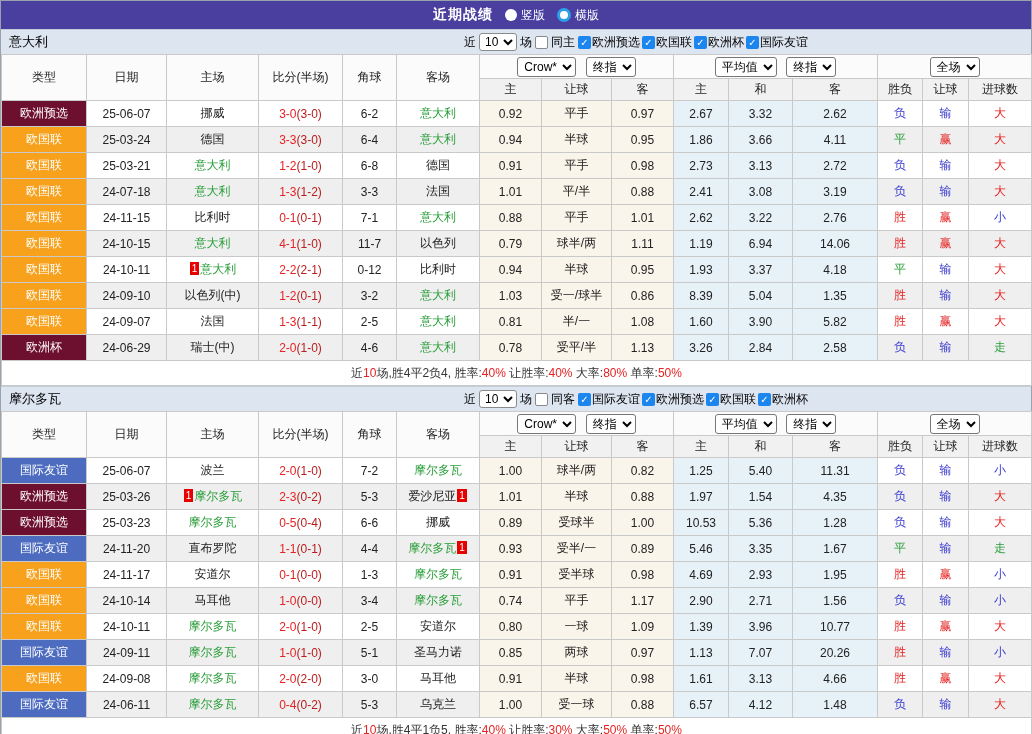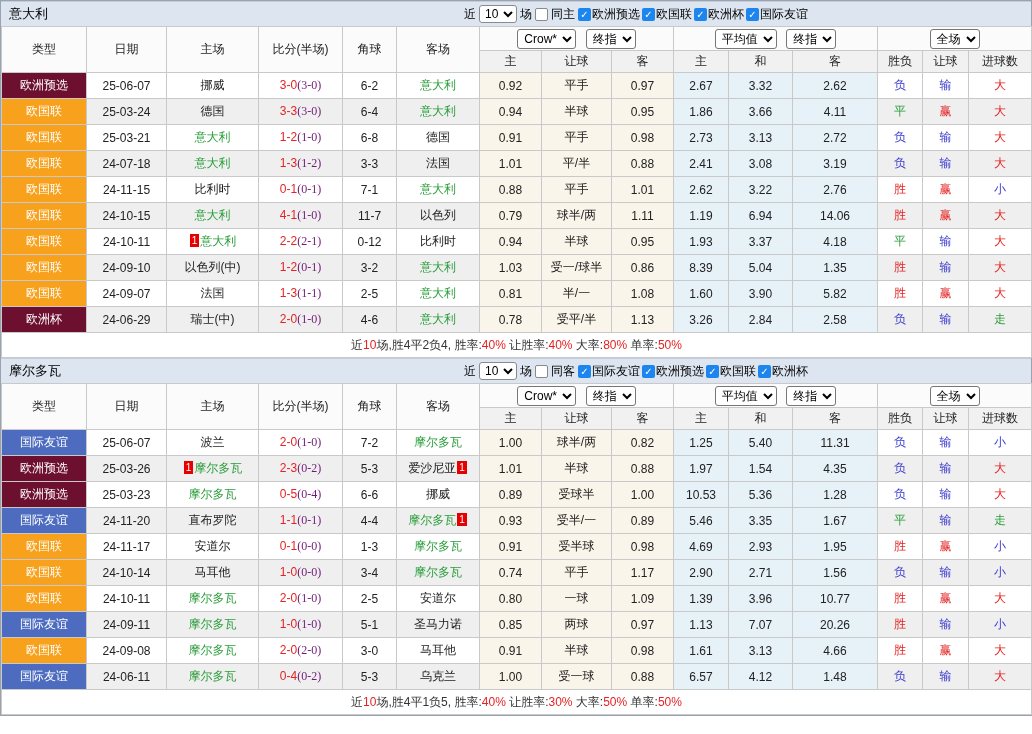--- a/index.html
+++ b/index.html
@@ -29,32 +29,43 @@
   thead th{background:#f1f1f1;font-weight:normal;color:#222;}
   tr.grouprow th{height:23px;background:#fbfbfb;}
   tr.subrow th{height:21px;}
   thead th.big{height:44px;}
   tbody td{height:25px;background:#fff;}
   tbody tr.even td{background:#efefef;}
   td.col-cream{background:#faf5ea !important;}
   td.col-blue{background:#e7f1f8 !important;}
   td.typecell{color:#fff;}
   .score-ft{color:#e62222;}
-  .score-ht{color:#701a75;font-family:Liberation Serif, serif;}
+  .score-ht{color:#b91c1c;}
   .team-green{color:#2a9e3a;}
   .badge{display:inline-block;background:#e60000;color:#fff;font-size:10px;line-height:13px;padding:0 2px;margin:0 1px;vertical-align:1px;}
   .grouprow select{font-family:inherit;font-size:12px;height:20px;border:1px solid #777;border-radius:3px;background:#fff;margin:0 3px;padding:0 2px;}
   tr.summary td{height:24px;background:#fff;font-size:12px;color:#333;}
   .c-red{color:#e62222;}
 </style>
 </head>
 <body>
 
 <div class="page">
 
+  <div class="titlebar">
+    <span class="title">近期战绩</span>
+    <label>
+      <span class="radio off"></span>
+      <span>竖版</span>
+    </label>
+    <label>
+      <span class="radio on"></span>
+      <span>横版</span>
+    </label>
+  </div>
 
   <div>
     <div class="secbar">
       <span class="teamname">意大利</span>
       <span class="filters">
         <span>近</span>
         <select><option>10</option></select>
         <span>场</span>
         <span class="cb off"></span>
         <span>同主</span>

